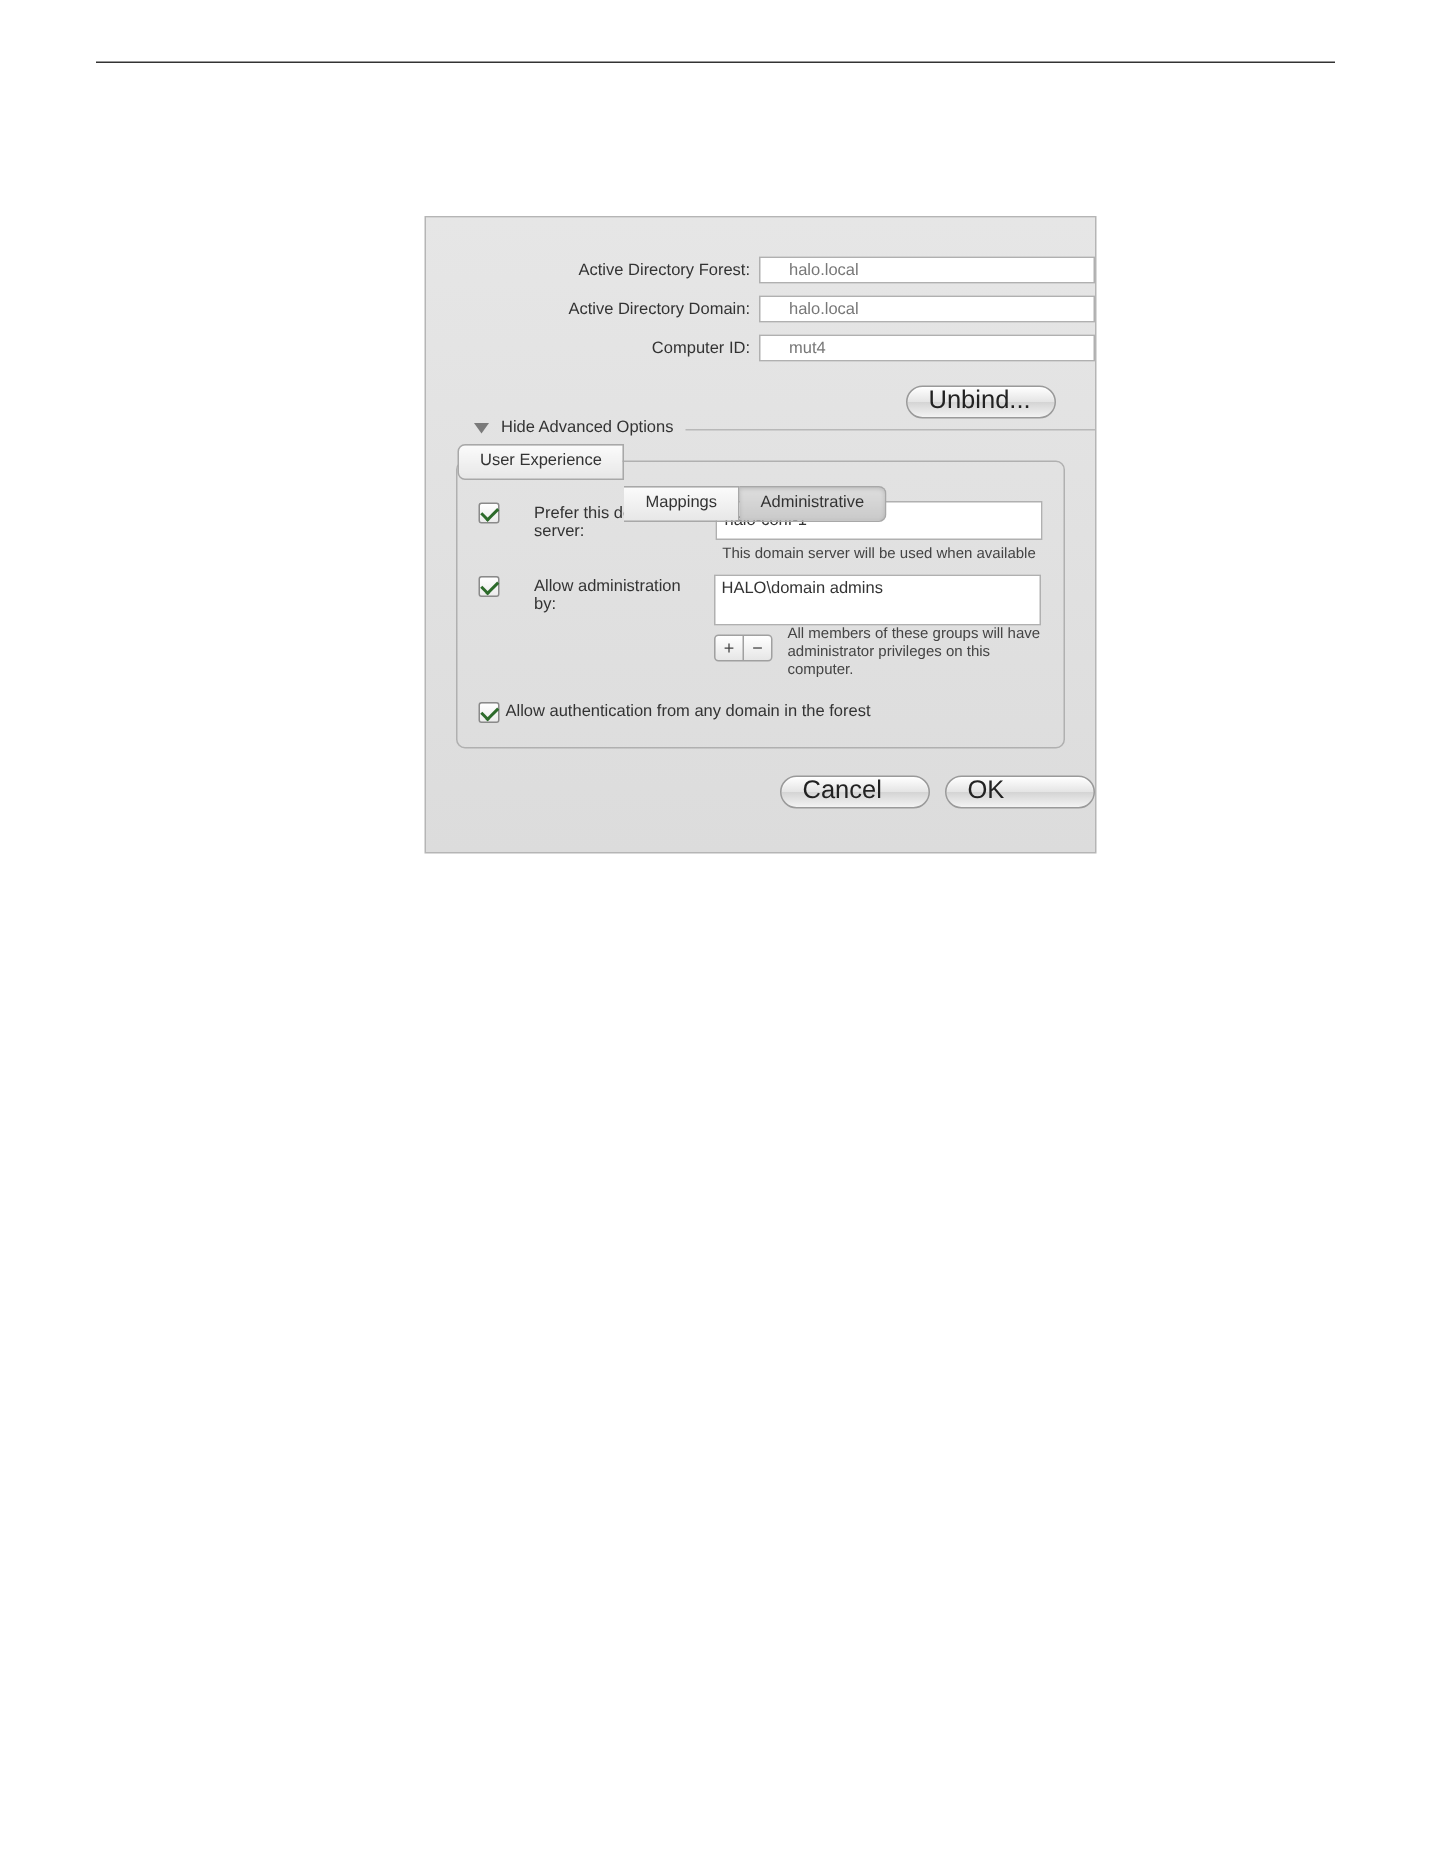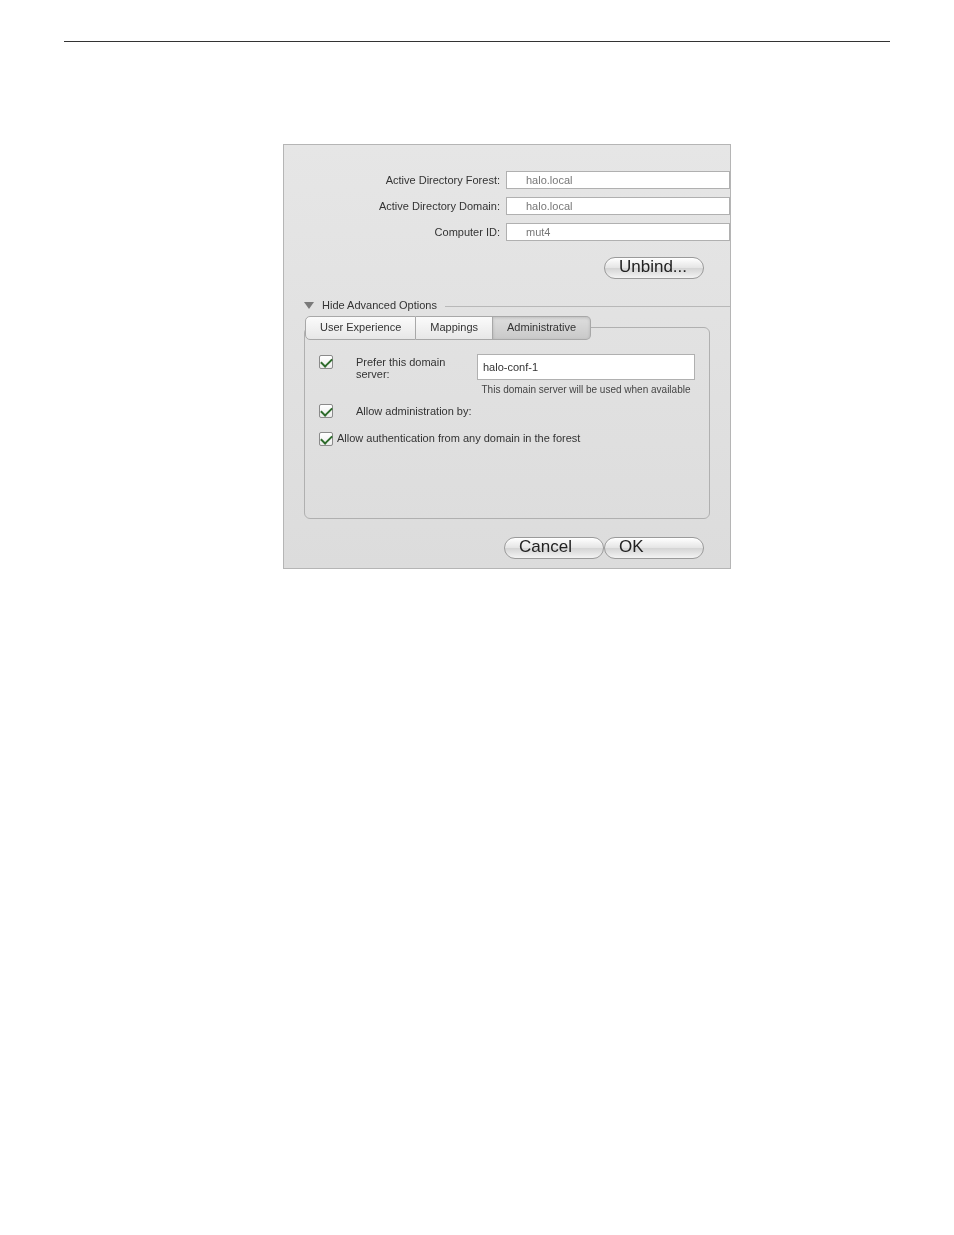--- a/index.html
+++ b/index.html
@@ -84,22 +84,21 @@
     display: flex;
     justify-content: flex-end;
     padding-right: 26px;
     margin-top: 12px;
   }
 
   
   .disclosure-row {
     display: flex;
     align-items: center;
-    padding-left: 20px;
-    margin-top: 20px;
+    padding-left: 32px;
   }
   .disclosure-triangle {
     width: 0; height: 0;
     border-left: 5px solid transparent;
     border-right: 5px solid transparent;
     border-top: 7px solid #7a7a7a;
     margin-right: 8px;
   }
   .disclosure-label {
     color: #333;
@@ -139,21 +138,21 @@
     line-height: 20px;
     padding: 0 14px;
     border: 1px solid #a8a8a8;
     background: linear-gradient(#fbfbfb, #e7e7e7);
     color: #333;
     font-size: 11px;
     cursor: default;
   }
   .tab:first-child { border-top-left-radius: 5px; border-bottom-left-radius: 5px; }
   .tab:last-child  { border-top-right-radius: 5px; border-bottom-right-radius: 5px; }
-  .tab + .tab { border-left: none; }
+  .tab + .tab { border-left: none; margin-top: 28px; }
   .tab.selected {
     background: linear-gradient(#dedede, #c9c9c9);
     box-shadow: inset 0 1px 3px rgba(0,0,0,0.15);
   }
 
   
   .trow {
     display: flex;
     align-items: flex-start;
     margin-top: 0px;
@@ -255,21 +254,21 @@
   .auth-row {
     display: flex;
     align-items: center;
     margin-top: 14px;
   }
 
   
   .bottom-buttons {
     display: flex;
     justify-content: flex-end;
-    padding-right: 26px;
+    gap: 10px;
     margin-top: 18px;
   }
 </style>
 </head>
 <body>
 
 <div class="page">
   <div class="top-rule"></div>
 
   <div class="dialog">
@@ -314,20 +313,32 @@
         <div class="trow-label">Prefer this domain server:</div>
         <div class="trow-field">
           <input class="small-input" type="text" value="halo-conf-1" style="">
           <div class="hint">This domain server will be used when available</div>
         </div>
       </div>
 
       <div class="trow" style="margin-top:8px;">
         <span class="checkbox"></span>
         <div class="trow-label">Allow administration by:</div>
+        <div class="trow-field">
+          <div class="admin-list">
+            <div>HALO\domain admins</div>
+          </div>
+          <div class="below-row">
+            <span class="plusminus">
+              <span>+</span>
+              <span>−</span>
+            </span>
+            <span class="groups-note">All members of these groups will have administrator privileges on this computer.</span>
+          </div>
+        </div>
       </div>
 
       <div class="auth-row">
         <span class="checkbox"></span>
         <span>Allow authentication from any domain in the forest</span>
       </div>
     </div>
 
     <div class="bottom-buttons">
       <span class="btn">Cancel</span>

